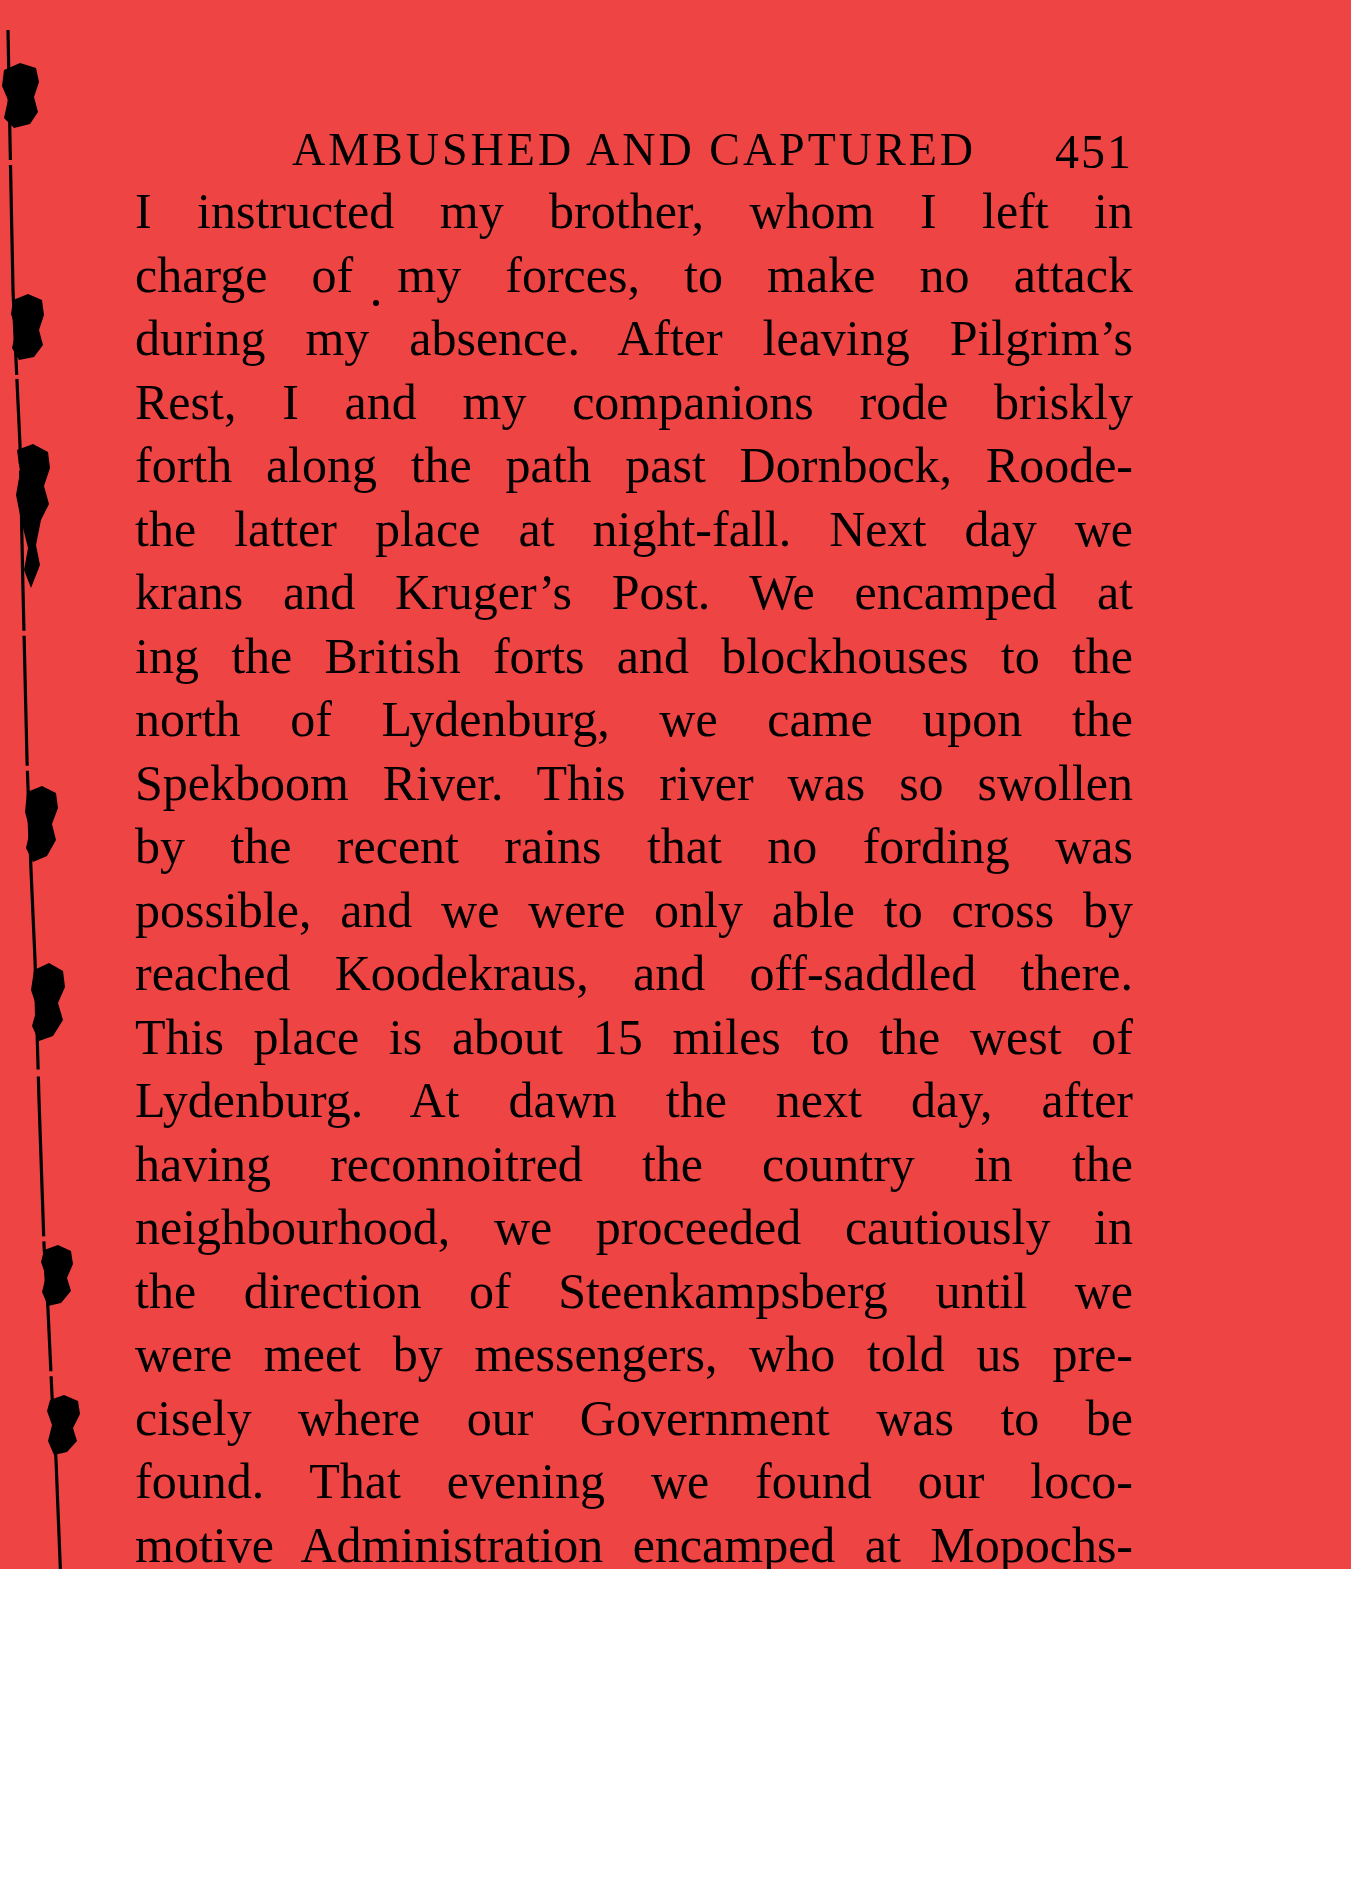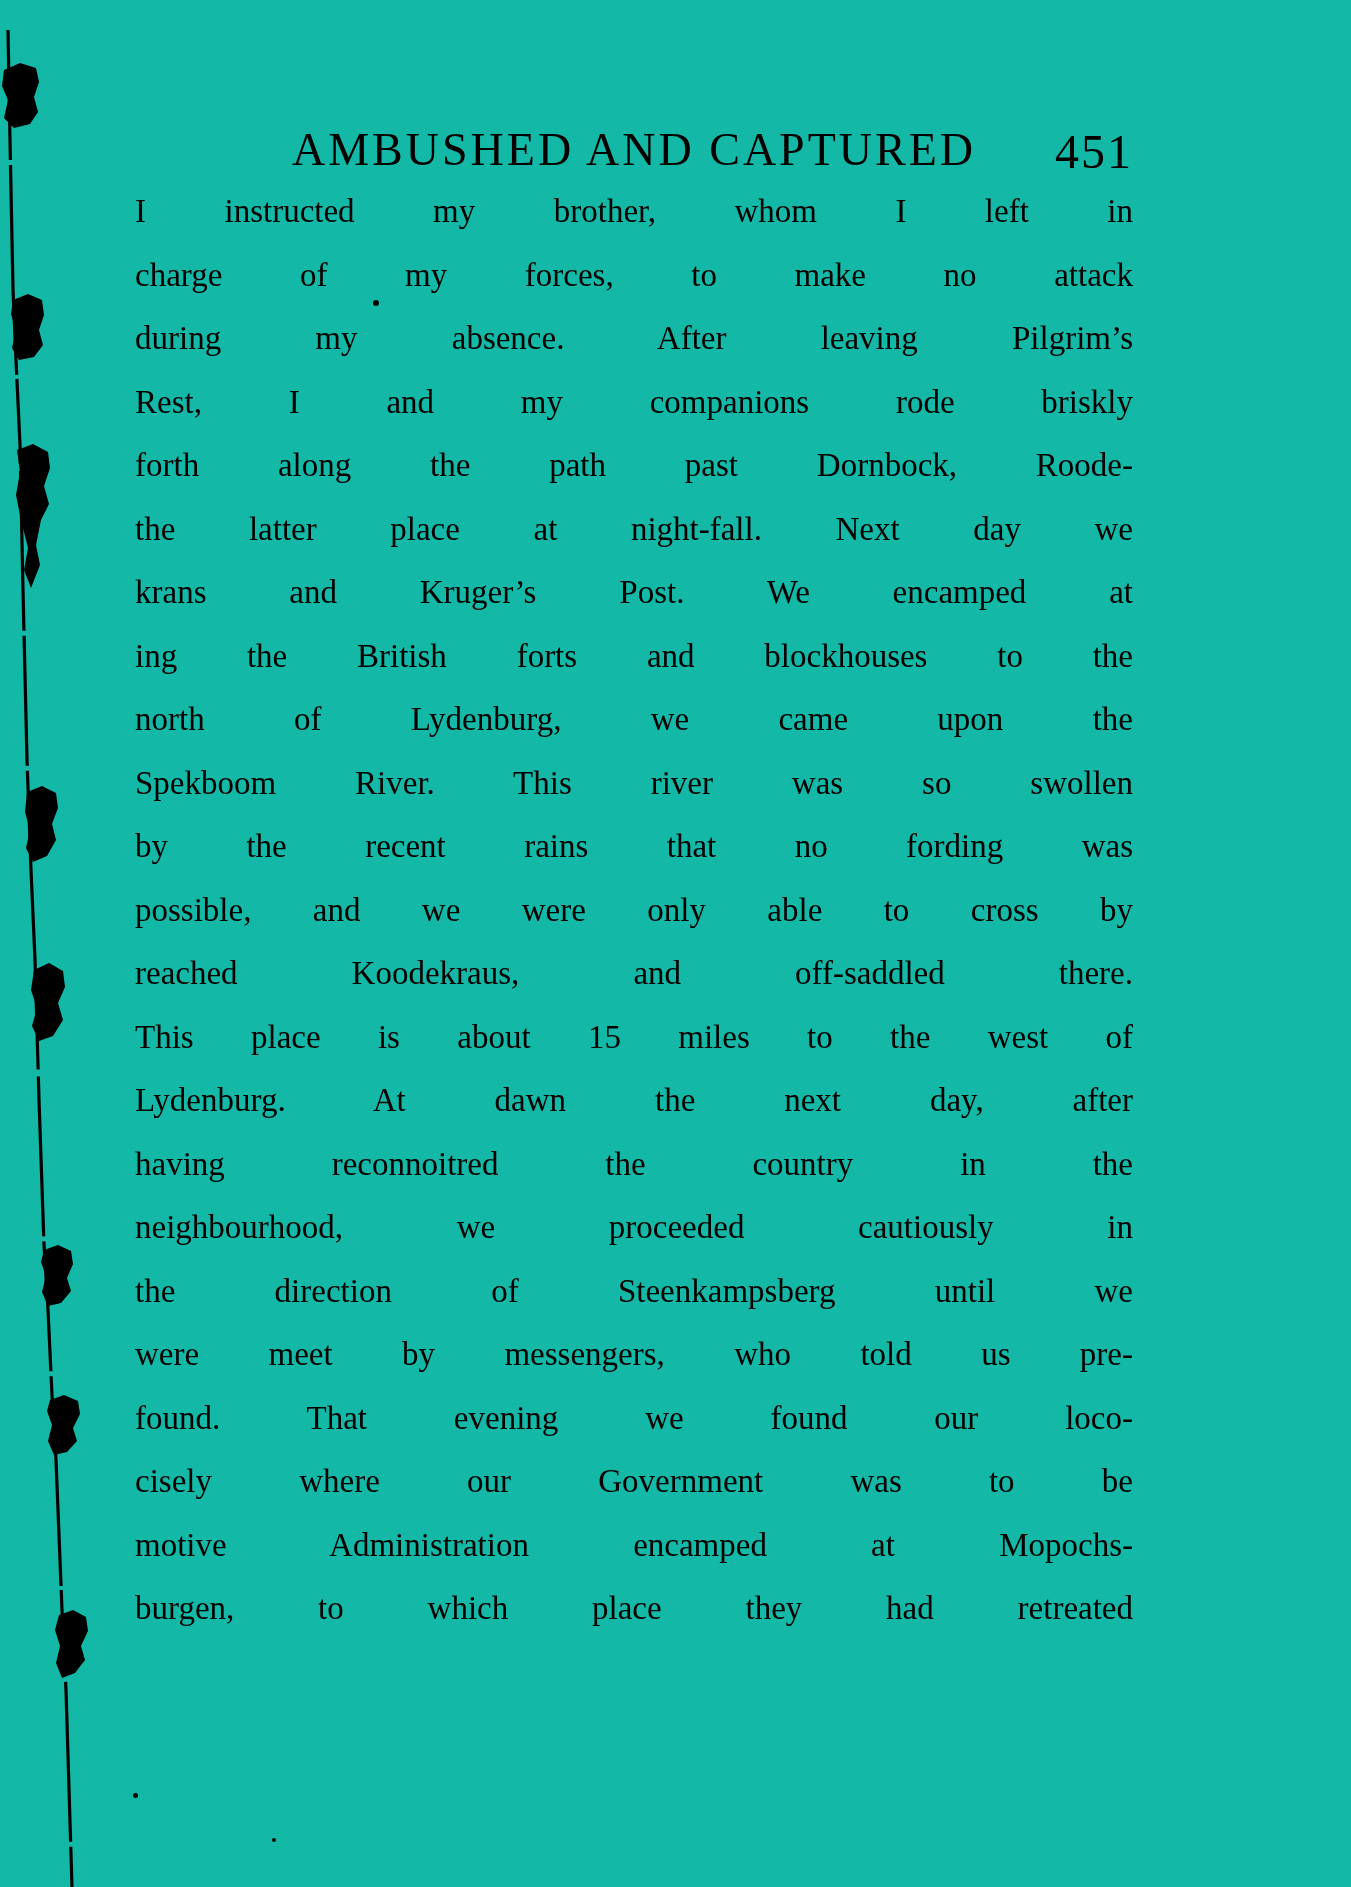--- a/index.html
+++ b/index.html
@@ -1,20 +1,20 @@
 <!DOCTYPE html>
 <html><head>
 <meta charset="utf-8">
 <style>
   html,body{margin:0;padding:0;background:#ffffff;}
   .page{
     position:relative;
     width:1351px;
-    height:1887px;
-    background:#14b8a6;
+    height:1569px;
+    background:#ef4444;
     overflow:hidden;
     font-family:"Liberation Serif","DejaVu Serif",serif;
     color:#000;
   }
   
   .header{
     position:absolute;
     left:135px;
     top:122px;
     width:998px;
@@ -39,21 +39,21 @@
   
   .body-block{
     position:absolute;
     left:135px;
     top:180px;
     width:998px;
   }
   .line{
     height:63.5px;
     line-height:63.5px;
-    font-size:33px;
+    font-size:50px;
     text-align:justify;
     text-align-last:justify;
     text-justify:inter-word;
     white-space:nowrap;
     overflow:visible;
   }
   
   .artifacts{
     position:absolute;
     left:0;
@@ -105,22 +105,22 @@
     <div class="line">Spekboom River.  This river was so swollen</div>
     <div class="line">by the recent rains that no fording was</div>
     <div class="line">possible, and we were only able to cross by</div>
     <div class="line">reached Koodekraus, and off-saddled there.</div>
     <div class="line">This place is about 15 miles to the west of</div>
     <div class="line">Lydenburg.  At dawn the next day, after</div>
     <div class="line">having reconnoitred the country in the</div>
     <div class="line">neighbourhood, we proceeded cautiously in</div>
     <div class="line">the direction of Steenkampsberg until we</div>
     <div class="line">were meet by messengers, who told us pre-</div>
+    <div class="line">cisely where our Government was to be</div>
     <div class="line">found.  That evening we found our loco-</div>
-    <div class="line">cisely where our Government was to be</div>
     <div class="line">motive Administration encamped at Mopochs-</div>
     <div class="line">burgen, to which place they had retreated</div>
   </div>
 
   <div class="speck" style="left:373px;top:300px;width:6px;height:6px;"></div>
 
   <div class="speck" style="left:133px;top:1793px;width:5px;height:5px;"></div>
   <div class="speck" style="left:272px;top:1838px;width:4px;height:4px;"></div>
 
 </div>

